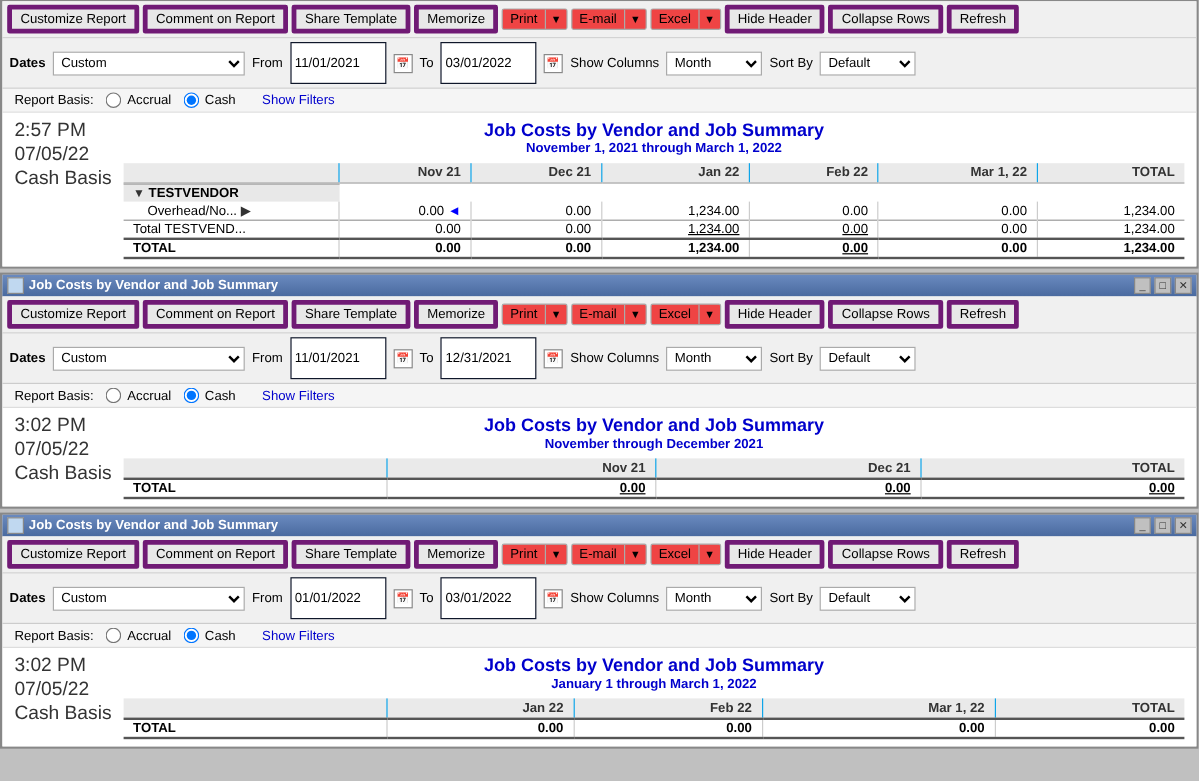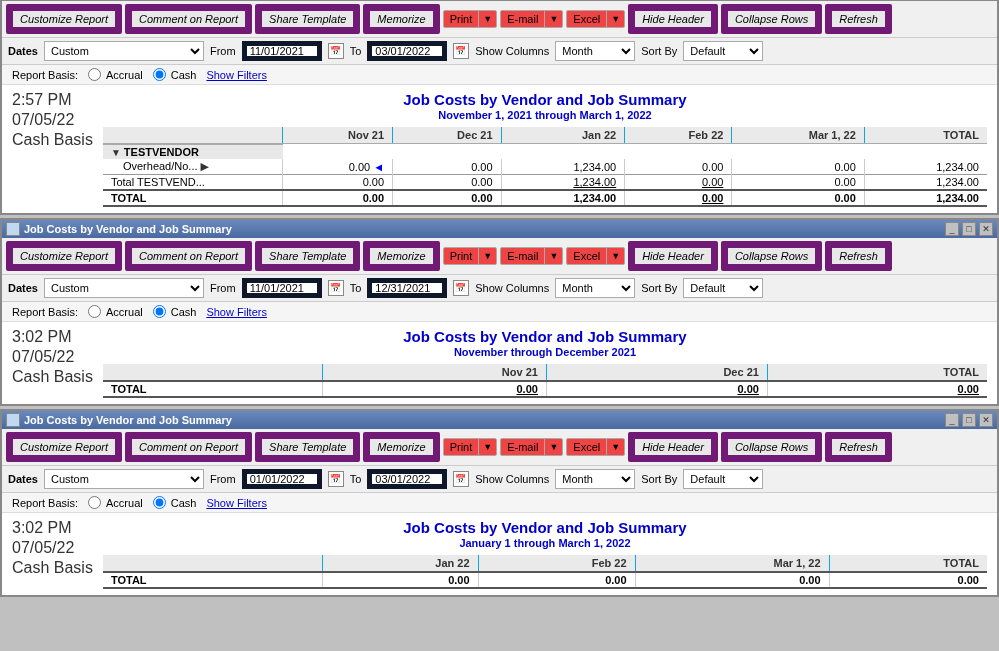--- a/index.html
+++ b/index.html
@@ -74,27 +74,26 @@
       background: #f0f0f0;
       border-bottom: 1px solid #ccc;
       padding: 3px 4px;
       display: flex;
       gap: 3px;
       align-items: center;
     }
 
     .toolbar-btn {
       background: #e8e8e8;
-      border: 7px solid #701a75;
+      border: 4px solid #701a75;
       border-radius: 2px;
       padding: 2px 7px;
       font-size: 11px;
       cursor: pointer;
       white-space: nowrap;
-      font-style: italic;
     }
 
     .toolbar-btn-split {
       display: flex;
       align-items: center;
       border: 1px solid #aaa;
       border-radius: 2px;
       background: #ef4444;
     }
 
@@ -128,25 +127,25 @@
 
     .filter-select {
       border: 1px solid #aaa;
       background: white;
       font-size: 11px;
       padding: 1px 2px;
       height: 20px;
     }
 
     .filter-input {
-      border: 5px solid #0f172a;
+      border: 1px solid #0f172a;
       background: white;
       font-size: 11px;
       padding: 1px 3px;
-      height: 20px;
+      height: 35px;
       width: 80px;
     }
 
     .cal-icon {
       width: 16px;
       height: 16px;
       border: 1px solid #888;
       background: white;
       display: inline-flex;
       align-items: center;
@@ -167,22 +166,22 @@
     }
 
     .radio-group {
       display: flex;
       align-items: center;
       gap: 5px;
     }
 
     .show-filters-link {
       color: #0000cc;
-      text-decoration: underline;
       cursor: pointer;
+      margin-left: 12px;
     }
 
     
     .report-content {
       background: white;
       padding: 6px 10px;
       overflow: auto;
     }
 
     .report-meta {

